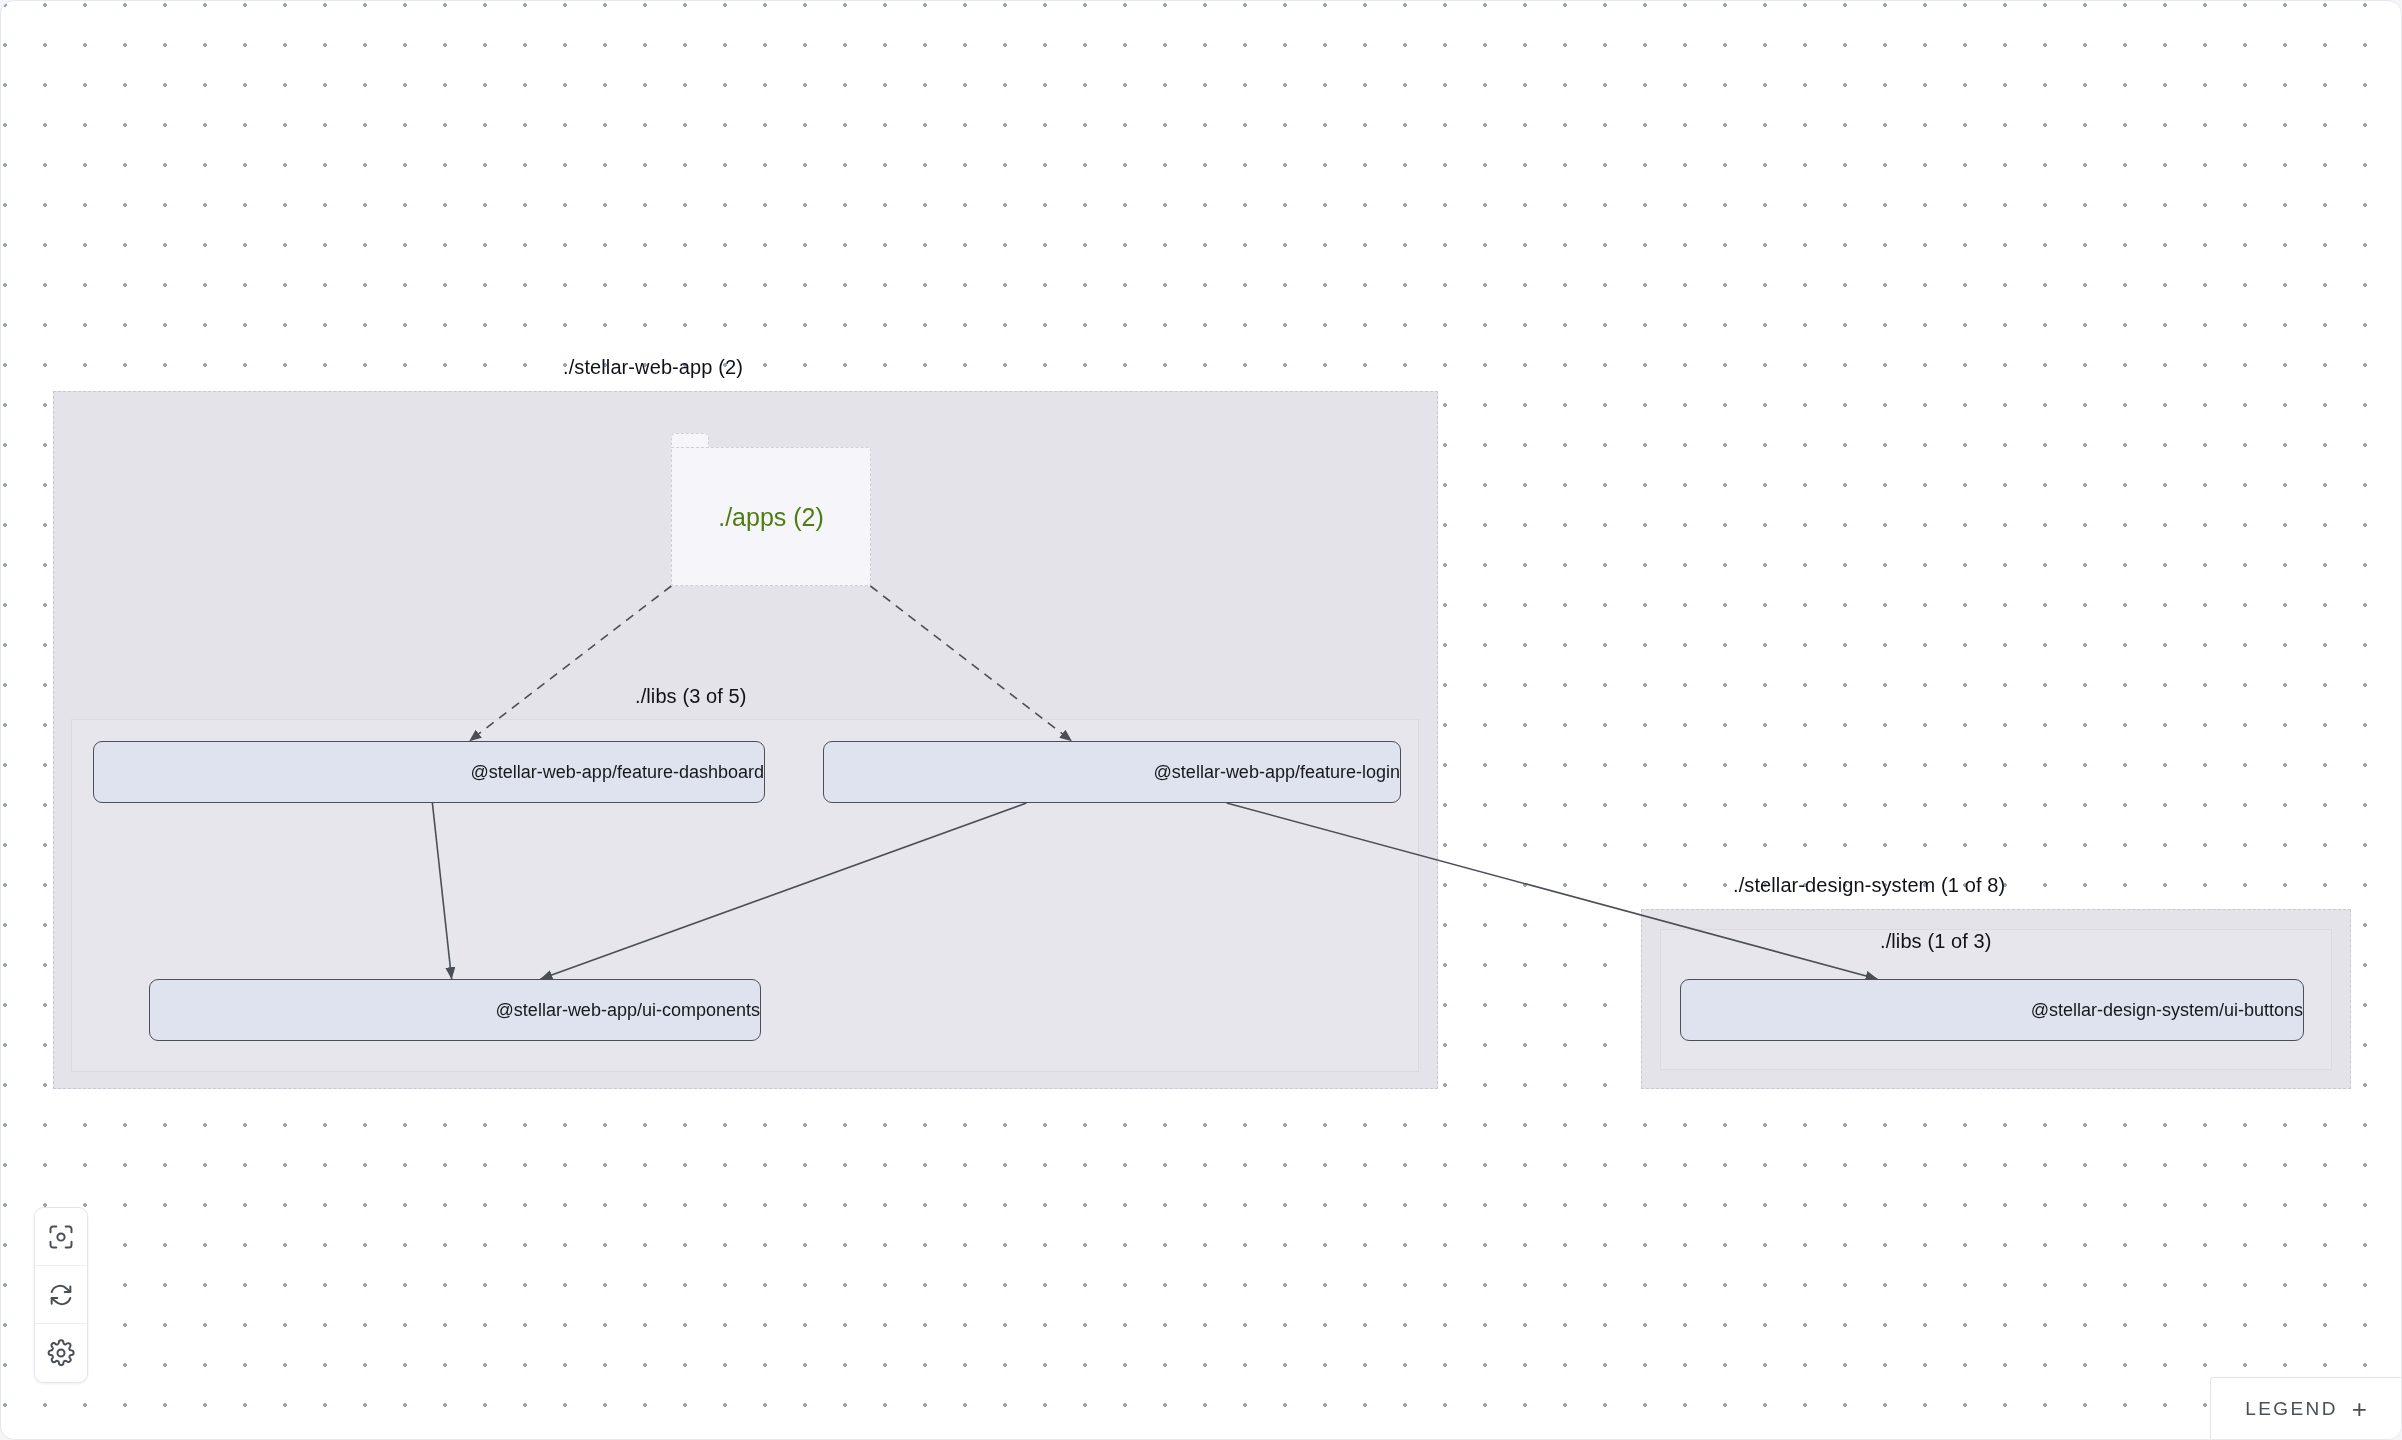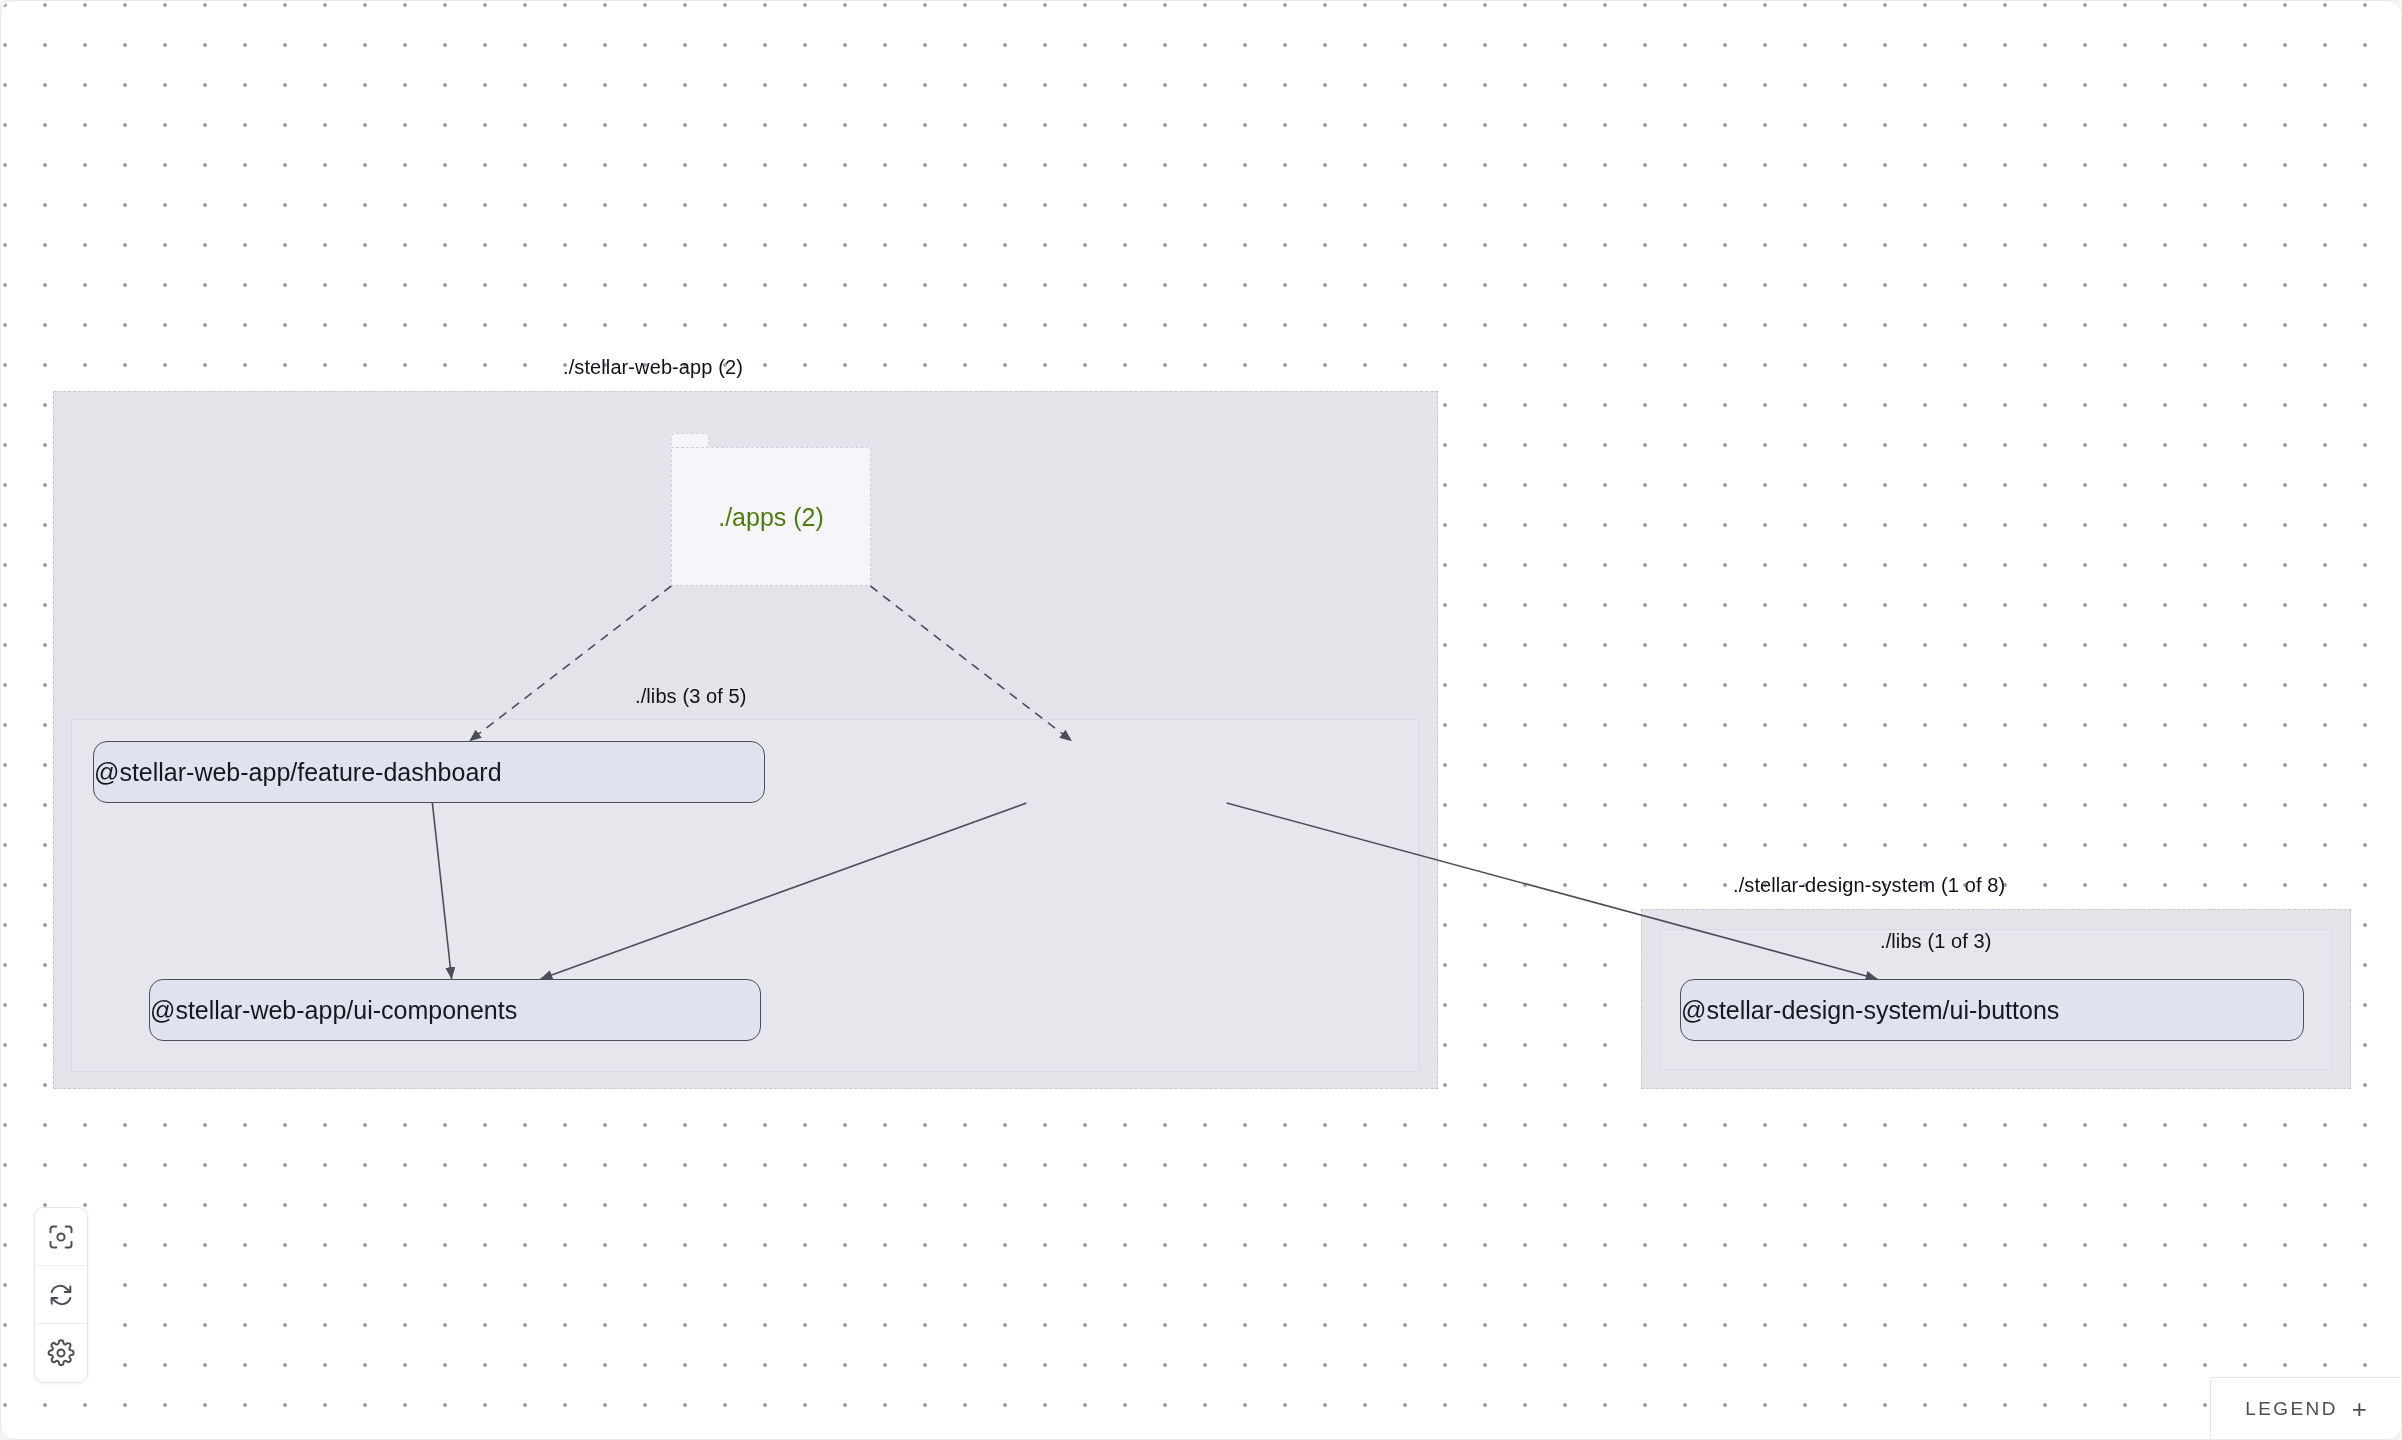--- a/index.html
+++ b/index.html
@@ -87,25 +87,25 @@
     font-size: 25px;
     color: #4d7c0f;
     white-space: nowrap;
   }
 
   
   .node {
     position: absolute;
     display: flex;
     align-items: center;
-    justify-content: flex-start;
+    justify-content: flex-end;
     background: #dee3ef;
     border: 1.5px solid #4b4f58;
-    border-radius: 14px;
-    font-size: 25px;
+    border-radius: 9px;
+    font-size: 18px;
     color: #16181d;
     white-space: nowrap;
     z-index: 6;
     box-shadow: 0 0 0 0 rgba(0,0,0,0);
     cursor: pointer;
   }
 
   
   #tool-rail {
     position: absolute;
@@ -197,20 +197,23 @@
         <line x1="670.3314285714285" y1="585" x2="468.3885714285714" y2="740" stroke="#4a4e57" stroke-width="1.6" stroke-dasharray="9 7" marker-end="url(#arrowhead)"></line>
         <line x1="869.3771428571429" y1="585" x2="1070.7295238095237" y2="740" stroke="#4a4e57" stroke-width="1.6" stroke-dasharray="9 7" marker-end="url(#arrowhead)"></line>
         <line x1="431.38655462184875" y1="802" x2="450.61344537815125" y2="978" stroke="#4a4e57" stroke-width="1.6" marker-end="url(#arrowhead)"></line>
         <line x1="1025.4243697478992" y1="802" x2="539.5756302521008" y2="978" stroke="#4a4e57" stroke-width="1.6" marker-end="url(#arrowhead)"></line>
         <line x1="1225.6218487394958" y1="802" x2="1876.3781512605042" y2="978" stroke="#4a4e57" stroke-width="1.6" marker-end="url(#arrowhead)"></line>
       </g>
   </svg>
 
   <div class="node" id="n-feature-dashboard" style="left: 92px; top: 740px; width: 672px; height: 62px; background: rgb(222, 227, 239); border-color: rgb(75, 79, 88);">
     <span>@stellar-web-app/feature-dashboard</span>
+  </div>
+  <div class="node" id="n-feature-login" style="left: 822px; top: 740px; width: 578px; height: 62px; background: rgb(222, 227, 239); border-color: rgb(75, 79, 88);">
+    <span>@stellar-web-app/feature-login</span>
   </div>
   <div class="node" id="n-ui-components" style="left: 148px; top: 978px; width: 612px; height: 62px; background: rgb(222, 227, 239); border-color: rgb(75, 79, 88);">
     <span>@stellar-web-app/ui-components</span>
   </div>
   <div class="node" id="n-ui-buttons" style="left: 1679px; top: 978px; width: 624px; height: 62px; background: rgb(222, 227, 239); border-color: rgb(75, 79, 88);">
     <span>@stellar-design-system/ui-buttons</span>
   </div>
 
   <div id="tool-rail">
     <button class="tool-btn">

